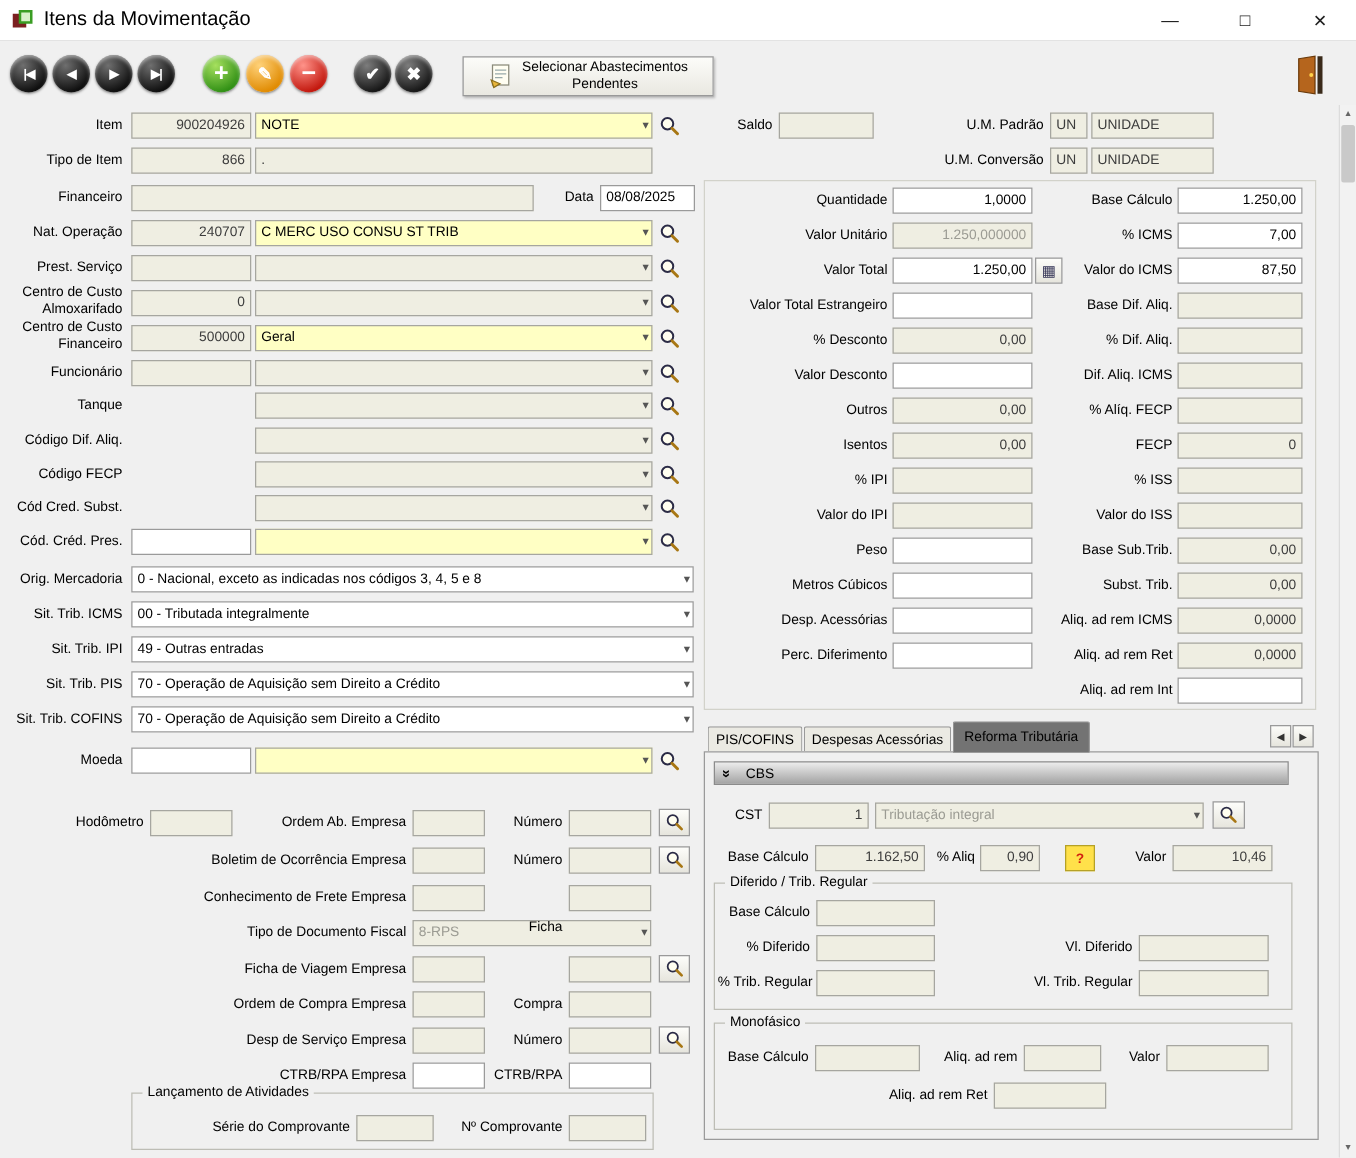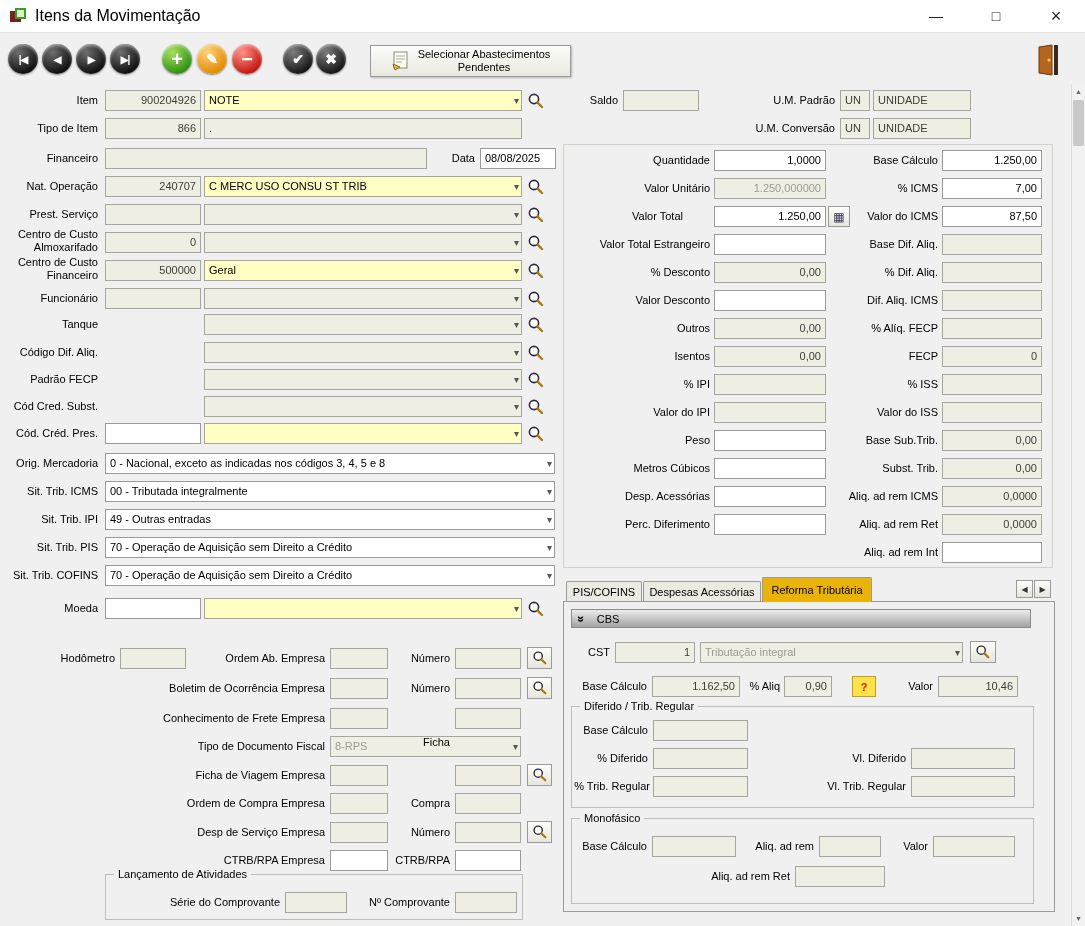--- a/index.html
+++ b/index.html
@@ -24,21 +24,21 @@
   .grn{background:radial-gradient(circle at 35% 28%,#a6e05e,#2f8f14 75%);font-size:20px}
   .org{background:radial-gradient(circle at 35% 28%,#ffd27a,#e08a00 75%);font-size:14px}
   .red{background:radial-gradient(circle at 35% 28%,#ff938a,#c2160c 75%);font-size:20px}
   .dark{background:radial-gradient(circle at 35% 28%,#7d7d7d,#151515 75%);font-size:14px}
   .selbtn{position:absolute;left:370px;top:45px;width:201px;height:32px;background:linear-gradient(#fcfcf9,#e9e8e1);border:1px solid #999;box-shadow:1px 1px 2px rgba(0,0,0,.25);display:flex;align-items:center;justify-content:center;gap:7px;cursor:pointer}
   .selbtn .txt{text-align:center;line-height:13px}
   .grp{position:absolute;border:1px solid #bdbdb5}
   .grp>span{position:absolute;top:-7px;left:8px;background:#f0f0f0;padding:0 4px}
   .panelrect{position:absolute;border:1px solid #d2d2ca}
   .tab{position:absolute;display:flex;align-items:center;justify-content:center;border:1px solid #9a9a9a;border-bottom:none;border-radius:2px 2px 0 0;background:#ebeae3;cursor:pointer}
-  .tab.active{background:#eab308;z-index:6}
+  .tab.active{background:#737373;z-index:6}
   .tabpanel{position:absolute;left:563px;top:601px;width:492px;height:311px;border:1px solid #9a9a9a;background:#f0f0f0}
   .cbsbar{position:absolute;left:571px;top:609px;width:460px;height:19px;background:linear-gradient(#ececec,#a3a3a3);border:1px solid #8b8b8b;display:flex;align-items:center;gap:12px;padding:0 6px;cursor:pointer}
   .cbsbar .chevdown{display:inline-block;transform:rotate(90deg);font-weight:bold;font-size:12px}
   .helpbtn{position:absolute;width:24px;height:21px;background:#ffe14a;border:1px solid #b5a126;color:#d21f0f;font-weight:bold;display:flex;align-items:center;justify-content:center;cursor:pointer}
   .calcbtn{position:absolute;width:22px;height:21px;border:1px solid #9a9a9a;background:linear-gradient(#fdfdfa,#e6e5dd);display:flex;align-items:center;justify-content:center;font-size:12px;color:#335;cursor:pointer}
   .scroll{position:absolute;left:1071px;top:84px;width:14px;height:842px;background:#f2f2f2;border-left:1px solid #dcdcdc}
   .sbtn{position:absolute;left:0;width:13px;height:15px;display:flex;align-items:center;justify-content:center;font-size:7px;color:#666;cursor:pointer}
   .sthumb{position:absolute;left:1px;top:16px;width:11px;height:46px;background:#c9c9c9;border-radius:2px;cursor:pointer}
   .arrbtn{position:absolute;width:17px;height:18px;border:1px solid #9a9a9a;background:linear-gradient(#fcfcf9,#e6e5dd);display:flex;align-items:center;justify-content:center;font-size:8px;color:#333;cursor:pointer}
 </style>
@@ -205,21 +205,21 @@
 
 <div class="lbl" style="left:0;top:346px;width:98px">Código Dif. Aliq.</div>
 <div class="fld combo" style="left:204px;top:342px;width:318px">
     <span class="chev">▾</span>
   </div>
 <div class="mag" style="left:527px;top:344px"><svg viewBox="0 0 18 18" width="18" height="18">
       <circle cx="7" cy="7" r="4.6" fill="#fffef0" stroke="#2b2b46" stroke-width="1.6"></circle>
       <line x1="10.6" y1="10.6" x2="15" y2="15" stroke="#a87714" stroke-width="2.4" stroke-linecap="round"></line>
     </svg></div>
 
-<div class="lbl" style="left:0;top:373px;width:98px">Padrão FECP</div>
+<div class="lbl" style="left:0;top:373px;width:98px">Código FECP</div>
 <div class="fld combo" style="left:204px;top:369px;width:318px">
     <span class="chev">▾</span>
   </div>
 <div class="mag" style="left:527px;top:371px"><svg viewBox="0 0 18 18" width="18" height="18">
       <circle cx="7" cy="7" r="4.6" fill="#fffef0" stroke="#2b2b46" stroke-width="1.6"></circle>
       <line x1="10.6" y1="10.6" x2="15" y2="15" stroke="#a87714" stroke-width="2.4" stroke-linecap="round"></line>
     </svg></div>
 
 <div class="lbl" style="left:0;top:400px;width:98px">Cód Cred. Subst.</div>
 <div class="fld combo" style="left:204px;top:396px;width:318px">
@@ -350,21 +350,21 @@
 <div class="lbl" style="left:565px;top:154px;width:145px">Quantidade</div>
 <div class="fld w num" style="left:714px;top:150px;width:112px">1,0000</div>
 <div class="lbl" style="left:836px;top:154px;width:102px">Base Cálculo</div>
 <div class="fld w num" style="left:942px;top:150px;width:100px">1.250,00</div>
 
 <div class="lbl" style="left:565px;top:182px;width:145px">Valor Unitário</div>
 <div class="fld num gray" style="left:714px;top:178px;width:112px">1.250,000000</div>
 <div class="lbl" style="left:836px;top:182px;width:102px">% ICMS</div>
 <div class="fld w num" style="left:942px;top:178px;width:100px">7,00</div>
 
-<div class="lbl" style="left:565px;top:210px;width:118px">Valor Total</div>
+<div class="lbl" style="left:565px;top:210px;width:145px">Valor Total</div>
 <div class="fld w num" style="left:714px;top:206px;width:112px">1.250,00</div>
 <div class="calcbtn" style="left:828px;top:206px">
     <span>▦</span>
   </div>
 <div class="lbl" style="left:836px;top:210px;width:102px">Valor do ICMS</div>
 <div class="fld w num" style="left:942px;top:206px;width:100px">87,50</div>
 
 <div class="lbl" style="left:565px;top:238px;width:145px">Valor Total Estrangeiro</div>
 <div class="fld w num" style="left:714px;top:234px;width:112px"></div>
 <div class="lbl" style="left:836px;top:238px;width:102px">Base Dif. Aliq.</div>

